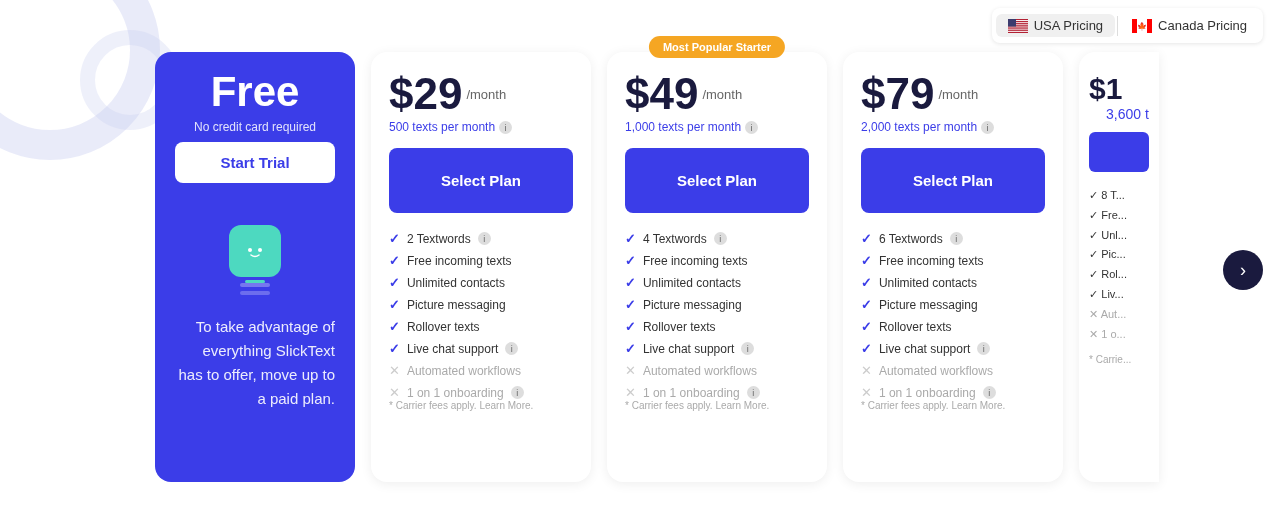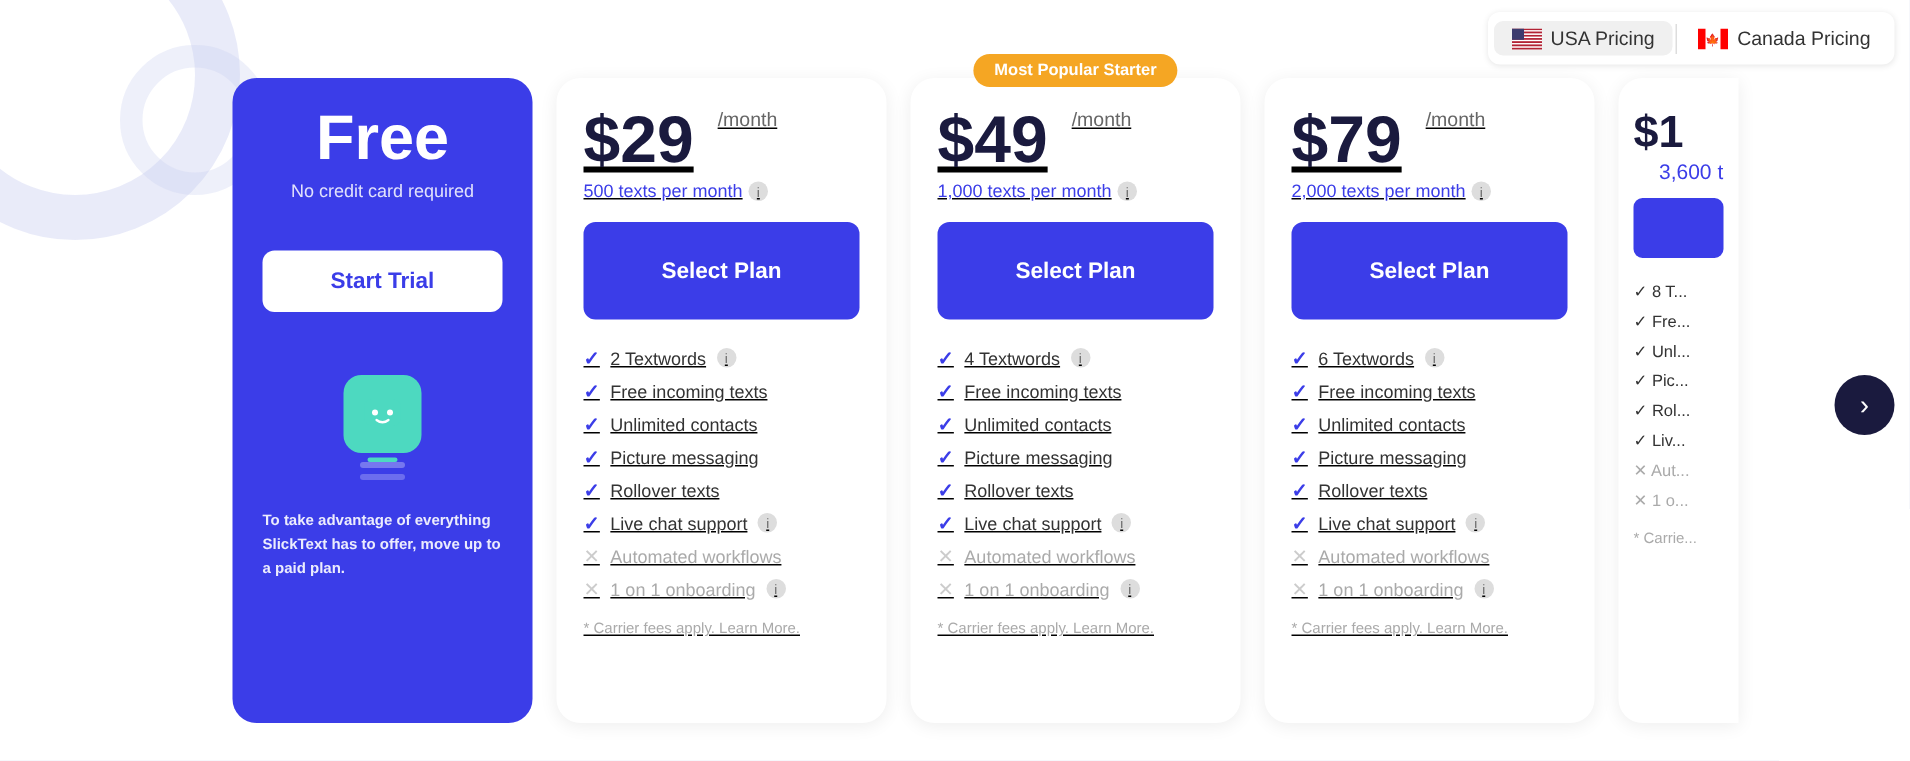--- a/index.html
+++ b/index.html
@@ -96,21 +96,21 @@
     }
     .card-free .plan-name {
       font-size: 42px;
       font-weight: 800;
       color: white;
       margin-bottom: 4px;
     }
     .card-free .no-cc {
       font-size: 12px;
       color: rgba(255,255,255,0.85);
-      margin-bottom: 33px;
+      margin-bottom: 8px;
     }
     .start-trial-btn {
       background: white;
       color: #3b3de8;
       border: none;
       border-radius: 8px;
       padding: 12px 30px;
       font-size: 15px;
       font-weight: 700;
       cursor: pointer;
@@ -143,57 +143,55 @@
       position: absolute;
       bottom: -10px;
       left: 50%;
       transform: translateX(-50%);
       width: 30px;
       height: 4px;
       background: rgba(255,255,255,0.3);
       border-radius: 2px;
     }
     .card-free .upgrade-text {
-      font-size: 10px;
+      font-size: 15px;
       color: rgba(255,255,255,0.9);
-      text-align: left;
+      text-align: right;
       line-height: 1.6;
       margin-top: 20px;
-      font-weight: bold;
     }
 
     
     .card-paid {
       width: 220px;
       background: white;
       border-radius: 16px;
       padding: 20px 18px 16px;
       box-shadow: 0 2px 12px rgba(0,0,0,0.07);
       position: relative;
       flex-shrink: 0;
       min-height: 430px;
-      text-decoration: underline;
     }
     .popular-badge {
       position: absolute;
       top: -16px;
       left: 50%;
       transform: translateX(-50%);
       background: #f5a623;
       color: white;
       font-size: 11px;
       font-weight: 700;
       padding: 5px 14px;
       border-radius: 20px;
       white-space: nowrap;
     }
     .price-line {
       display: flex;
-      align-items: flex-start;
-      gap: 14px;
+      align-items: center;
+      gap: 2px;
       margin-bottom: 4px;
     }
     .price-amount {
       font-size: 44px;
       font-weight: 800;
       color: #1a1a3e;
       line-height: 1;
     }
     .price-period {
       font-size: 13px;
@@ -257,21 +255,20 @@
       align-items: center;
       justify-content: center;
       font-size: 9px;
       color: #666;
       flex-shrink: 0;
       cursor: pointer;
     }
     .carrier-note {
       font-size: 10px;
       color: #aaa;
-      margin-top: 14px;
     }
 
     
     .card-partial {
       width: 80px;
       background: white;
       border-radius: 16px 0 0 16px;
       padding: 20px 10px 16px;
       box-shadow: 0 2px 12px rgba(0,0,0,0.07);
       position: relative;

